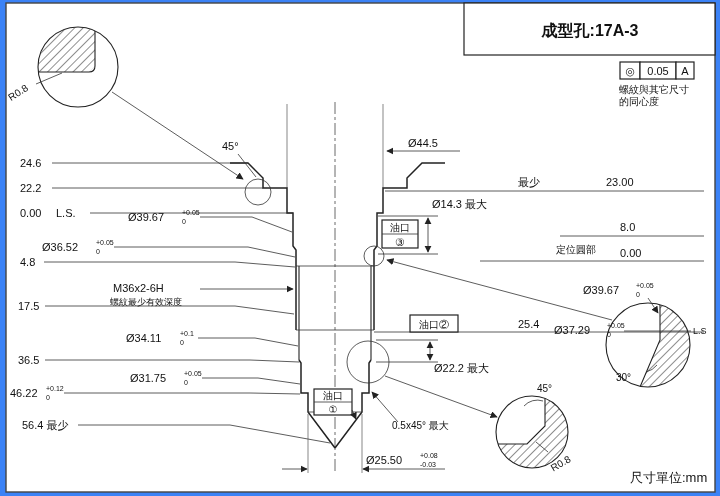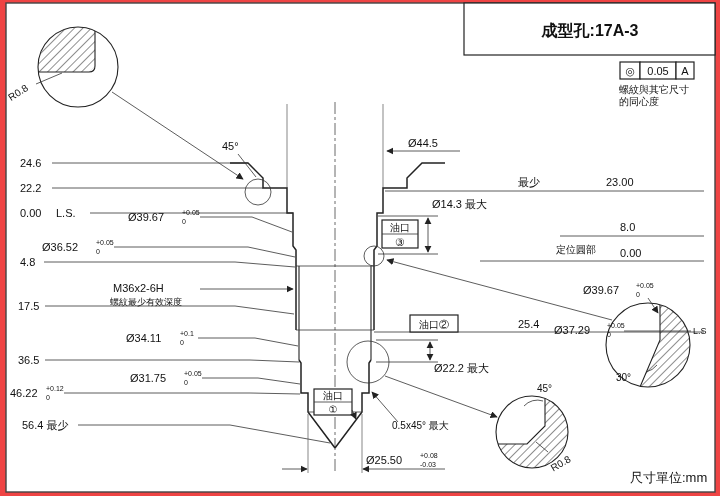--- a/index.html
+++ b/index.html
@@ -1,16 +1,16 @@
 <!DOCTYPE html>
 <html><head>
 <meta charset="utf-8">
 <style>
   html,body{margin:0;padding:0;background:#e9e9e9;}
-  .stage{position:relative;width:720px;height:496px;background:#ef4444;overflow:hidden;
+  .stage{position:relative;width:720px;height:496px;background:#3b82f6;overflow:hidden;
          font-family:"Liberation Sans",sans-serif;}
   svg{position:absolute;left:0;top:0;}
   svg text{font-family:"Liberation Sans",sans-serif;fill:#111;}
   .t11{font-size:11px;}
   .t10{font-size:10px;}
   .t9{font-size:9px;}
   .t7{font-size:7px;}
   .t13{font-size:13px;}
   .t16{font-size:16px;font-weight:bold;}
   .mid{text-anchor:middle;}

